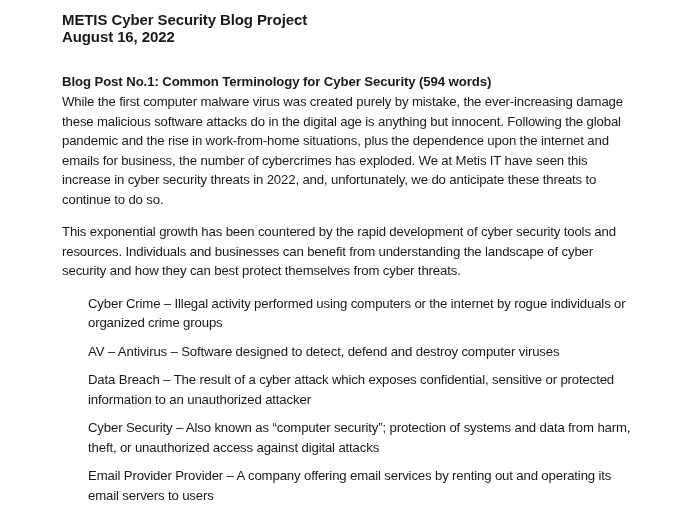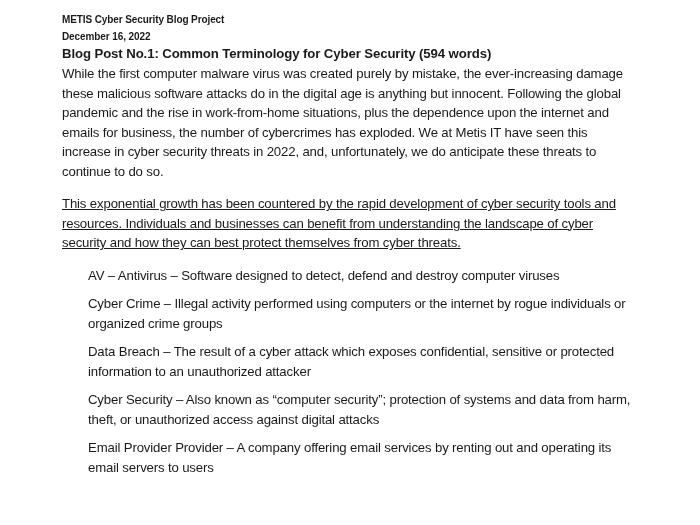--- a/index.html
+++ b/index.html
@@ -16,63 +16,64 @@
       position: relative;
     }
     .page {
       position: absolute;
       left: 62px;
       top: 11px;
       width: 600px;
     }
     .hdr {
       font-weight: bold;
-      font-size: 10px;
+      font-size: 15px;
       line-height: 17px;
       letter-spacing: -0.1px;
     }
     .title {
       font-weight: bold;
       font-size: 13.2px;
       line-height: 17px;
+      margin-top: 28px;
       letter-spacing: -0.1px;
     }
     .para {
       font-size: 13.2px;
       line-height: 19.5px;
       margin-top: 2px;
       width: 565px;
       letter-spacing: -0.15px;
     }
-    .para + .para { margin-top: 9px; text-decoration: underline; }
+    .para + .para { margin-top: 9px; }
     .terms {
       margin-left: 26px;
       margin-top: 8px;
       width: 552px;
     }
     .term {
       font-size: 13.2px;
       line-height: 19.5px;
       margin-bottom: 9px;
       letter-spacing: -0.15px;
     }
   </style>
 </head>
 <body>
 
 <div class="page">
   <div class="hdr">METIS Cyber Security Blog Project</div>
-  <div class="hdr">December 16, 2022</div>
+  <div class="hdr">August 16, 2022</div>
 
   <div class="title">Blog Post No.1: Common Terminology for Cyber Security (594 words)</div>
 
   <p class="para">While the first computer malware virus was created purely by mistake, the ever-increasing damage these malicious software attacks do in the digital age is anything but innocent. Following the global pandemic and the rise in work-from-home situations, plus the dependence upon the internet and emails for business, the number of cybercrimes has exploded. We at Metis IT have seen this increase in cyber security threats in 2022, and, unfortunately, we do anticipate these threats to continue to do so.</p>
   <p class="para">This exponential growth has been countered by the rapid development of cyber security tools and resources. Individuals and businesses can benefit from understanding the landscape of cyber security and how they can best protect themselves from cyber threats.</p>
 
   <div class="terms">
+    <div class="term">Cyber Crime – Illegal activity performed using computers or the internet by rogue individuals or organized crime groups</div>
     <div class="term">AV – Antivirus – Software designed to detect, defend and destroy computer viruses</div>
-    <div class="term">Cyber Crime – Illegal activity performed using computers or the internet by rogue individuals or organized crime groups</div>
     <div class="term">Data Breach – The result of a cyber attack which exposes confidential, sensitive or protected information to an unauthorized attacker</div>
     <div class="term">Cyber Security – Also known as “computer security”; protection of systems and data from harm, theft, or unauthorized access against digital attacks</div>
     <div class="term">Email Provider Provider – A company offering email services by renting out and operating its email servers to users</div>
 
   </div>
 </div>
 
 </body></html>

